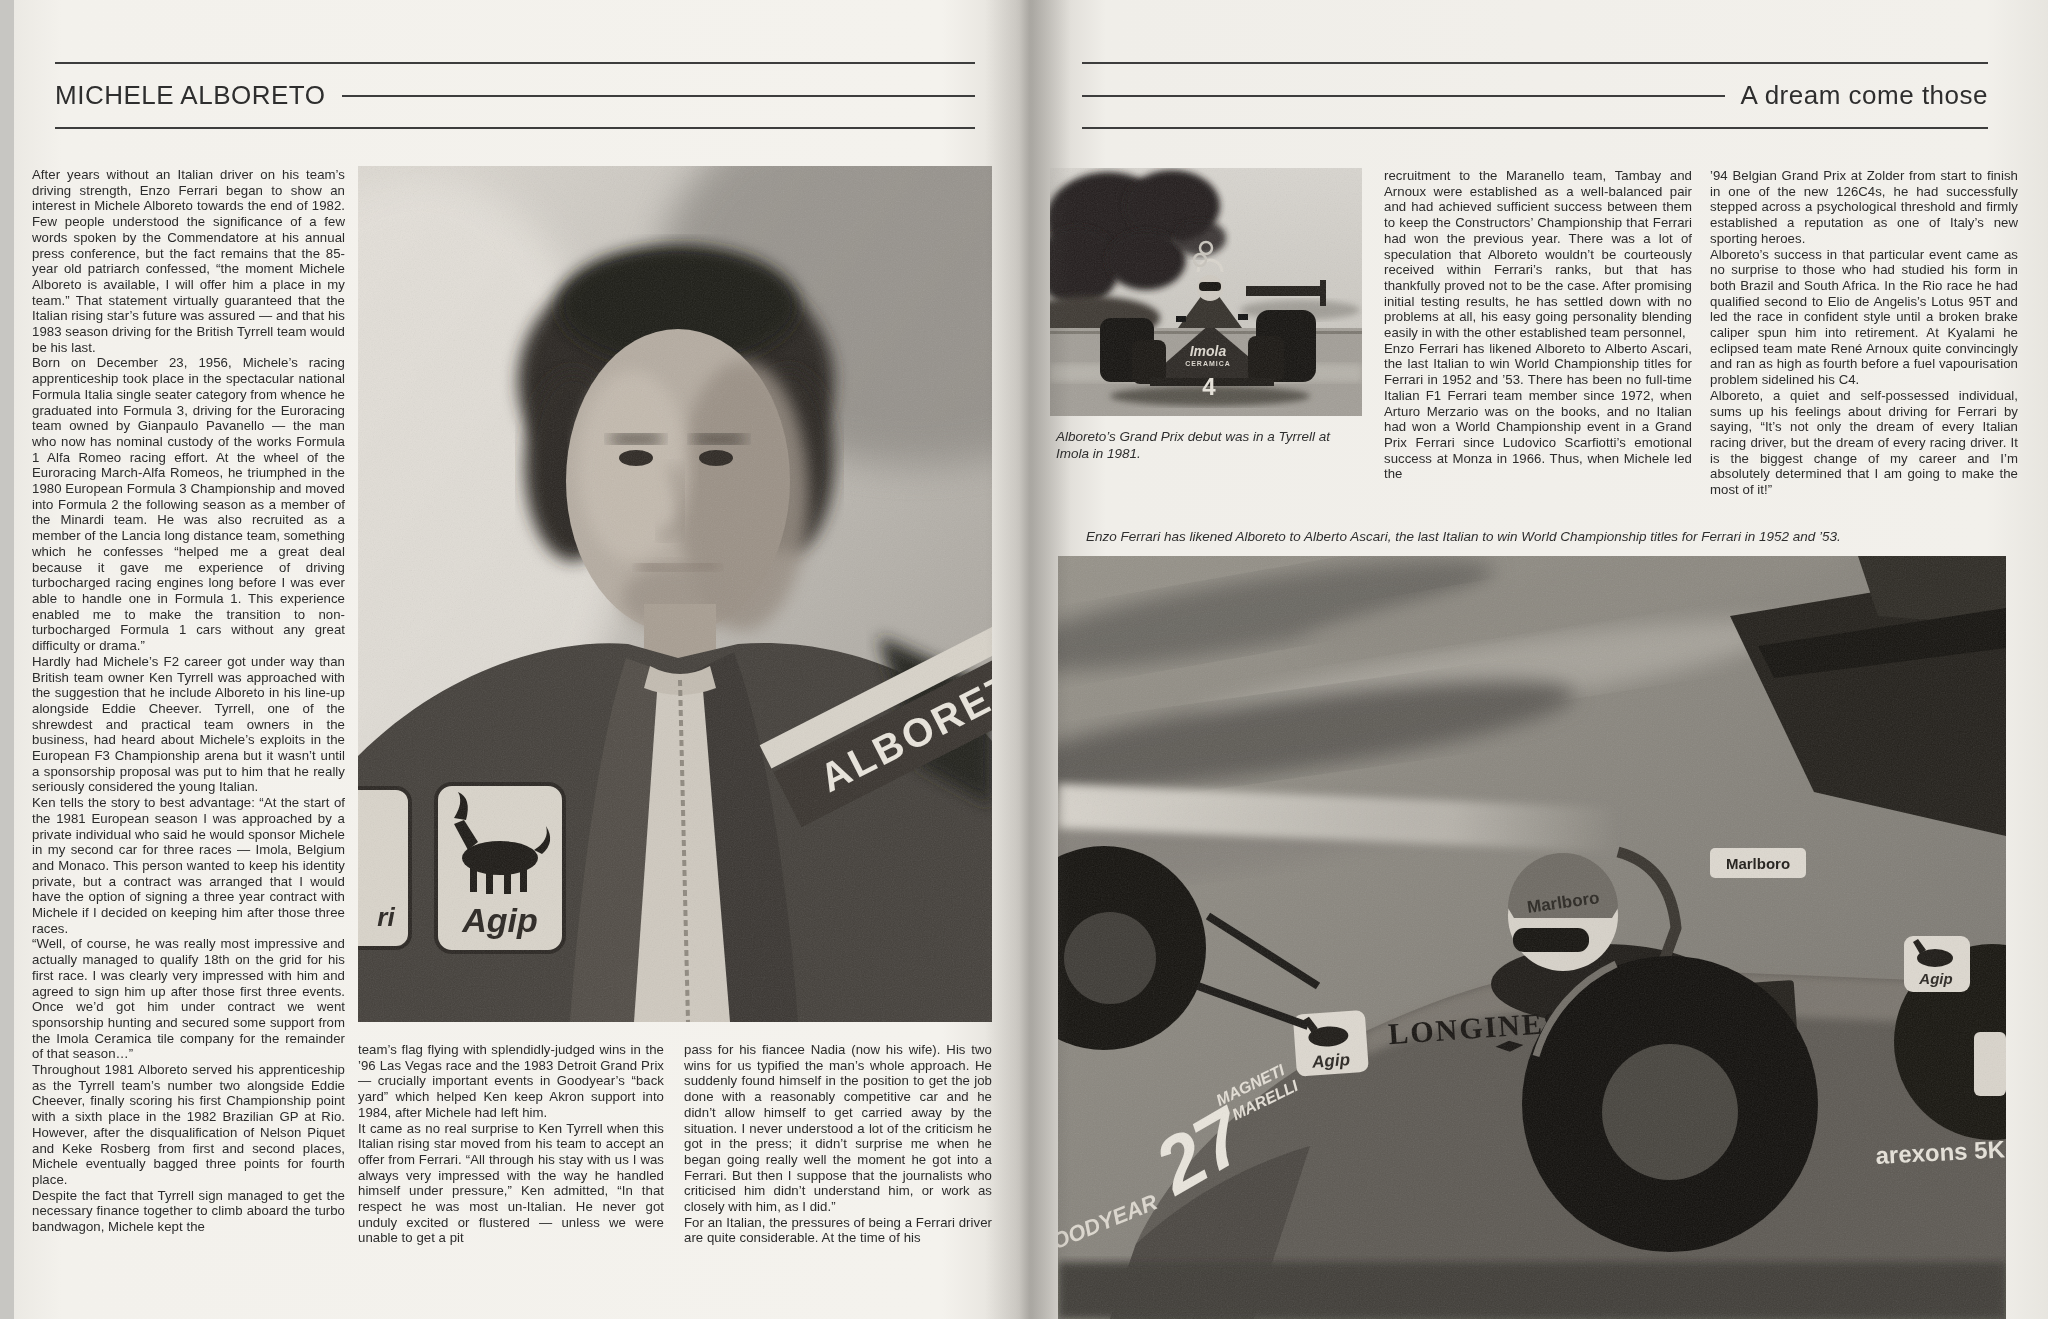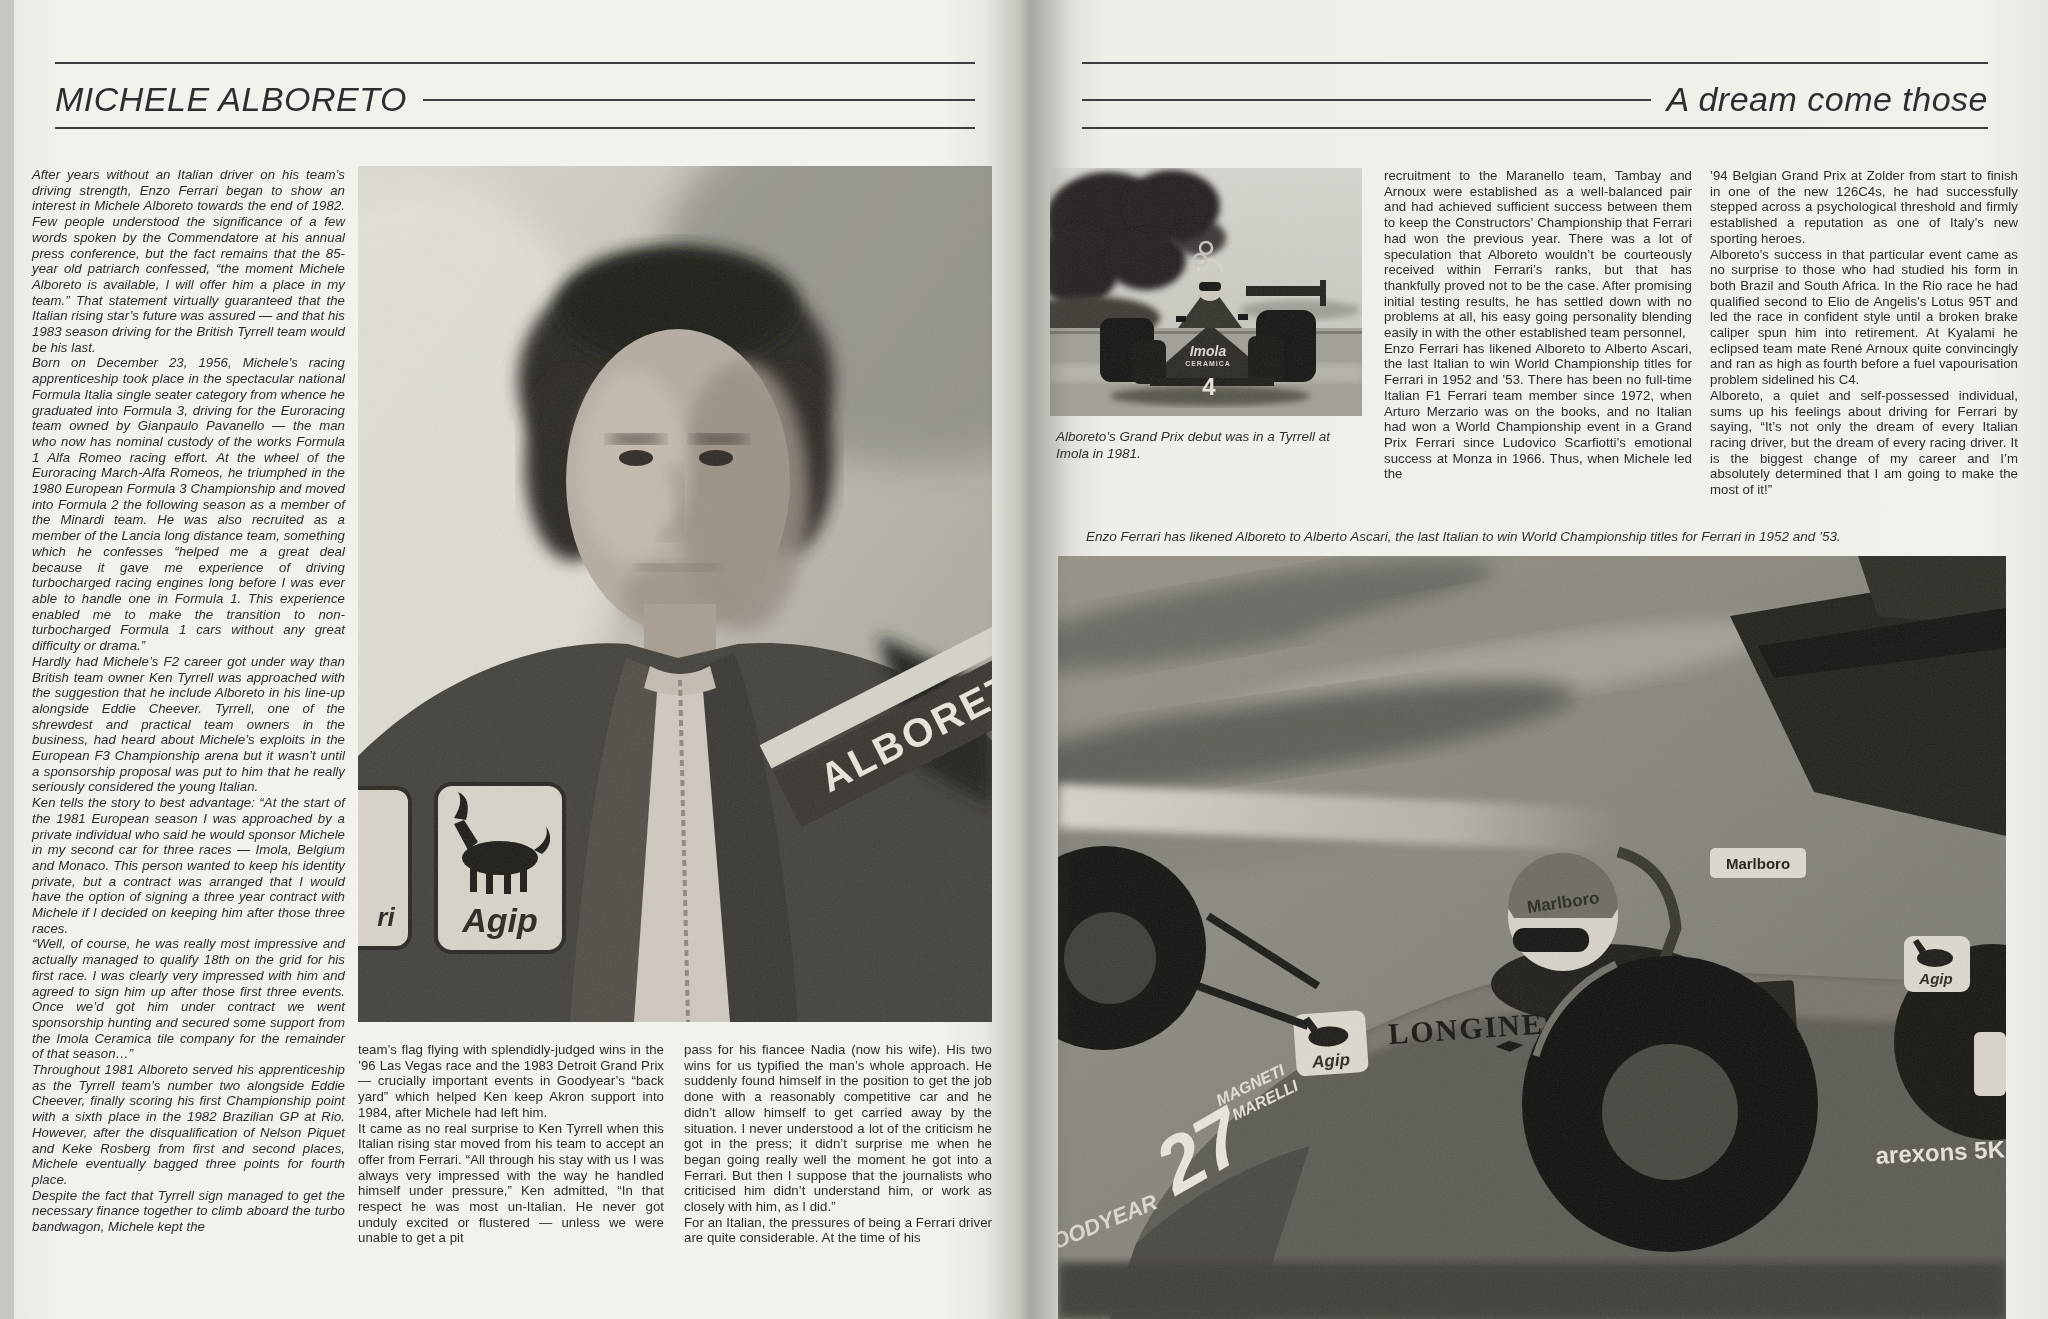--- a/index.html
+++ b/index.html
@@ -7,41 +7,41 @@
     position:relative;width:2048px;height:1319px;overflow:hidden;
     background:linear-gradient(90deg,#e9e7e1 0%,#f3f1ec 3%,#f4f2ed 46%,#e2dfd9 49.6%,#d3d0ca 50.4%,#f0eee9 54%,#f2f0eb 97%,#e7e5df 100%);
     font-family:"Liberation Sans",sans-serif;color:#2b2b2b;
   }
   .edge-left{position:absolute;left:0;top:0;width:14px;height:1319px;background:#c7c6c2;}
   .gutter{position:absolute;left:985px;top:0;width:86px;height:1319px;
     background:linear-gradient(90deg,rgba(90,87,82,0) 0%,rgba(90,87,82,.18) 40%,rgba(70,68,64,.30) 52%,rgba(90,87,82,0) 100%);}
   .rule{position:absolute;height:2px;background:#3d3d3d;}
   .title-row{position:absolute;display:flex;align-items:center;gap:16px;}
   .title-row .fill-line{flex:1;height:2px;background:#3d3d3d;}
-  .page-title{font-size:34px;letter-spacing:.5px;color:#2e2e2e;white-space:nowrap;font-style:italic;}
+  .page-title{font-size:26px;letter-spacing:.5px;color:#2e2e2e;white-space:nowrap;}
   .col{position:absolute;text-align:justify;font-size:13.2px;line-height:15.7px;letter-spacing:.05px;}
   .col p{margin:0;}
   .caption{position:absolute;font-style:italic;font-size:13.5px;line-height:17px;color:#2e2e2e;}
   .photo{position:absolute;overflow:hidden;background:#9a978f;}
   .photo svg{display:block;}
 </style>
 </head>
 <body>
 
 <div class="spread">
   <div class="edge-left"></div>
 
   <div class="rule" style="left:55px;top:62px;width:920px;"></div>
   <div class="title-row" style="left:55px;top:80px;width:920px;">
     <span class="page-title">MICHELE ALBORETO</span>
     <span class="fill-line"></span>
   </div>
   <div class="rule" style="left:55px;top:127px;width:920px;"></div>
 
-  <div class="col" style="left:32px;top:167px;width:313px;font-style:italic;">
+  <div class="col" style="left:32px;top:167px;width:313px;">
     <p>After years without an Italian driver on his team’s driving strength, Enzo Ferrari began to show an interest in Michele Alboreto towards the end of 1982. Few people understood the significance of a few words spoken by the Commendatore at his annual press conference, but the fact remains that the 85-year old patriarch confessed, “the moment Michele Alboreto is available, I will offer him a place in my team.” That statement virtually guaranteed that the Italian rising star’s future was assured — and that his 1983 season driving for the British Tyrrell team would be his last.</p>
     <p>Born on December 23, 1956, Michele’s racing apprenticeship took place in the spectacular national Formula Italia single seater category from whence he graduated into Formula 3, driving for the Euroracing team owned by Gianpaulo Pavanello — the man who now has nominal custody of the works Formula 1 Alfa Romeo racing effort. At the wheel of the Euroracing March-Alfa Romeos, he triumphed in the 1980 European Formula 3 Championship and moved into Formula 2 the following season as a member of the Minardi team. He was also recruited as a member of the Lancia long distance team, something which he confesses “helped me a great deal because it gave me experience of driving turbocharged racing engines long before I was ever able to handle one in Formula 1. This experience enabled me to make the transition to non-turbocharged Formula 1 cars without any great difficulty or drama.”</p>
     <p>Hardly had Michele’s F2 career got under way than British team owner Ken Tyrrell was approached with the suggestion that he include Alboreto in his line-up alongside Eddie Cheever. Tyrrell, one of the shrewdest and practical team owners in the business, had heard about Michele’s exploits in the European F3 Championship arena but it wasn’t until a sponsorship proposal was put to him that he really seriously considered the young Italian.</p>
     <p>Ken tells the story to best advantage: “At the start of the 1981 European season I was approached by a private individual who said he would sponsor Michele in my second car for three races — Imola, Belgium and Monaco. This person wanted to keep his identity private, but a contract was arranged that I would have the option of signing a three year contract with Michele if I decided on keeping him after those three races.</p>
     <p>“Well, of course, he was really most impressive and actually managed to qualify 18th on the grid for his first race. I was clearly very impressed with him and agreed to sign him up after those first three events. Once we’d got him under contract we went sponsorship hunting and secured some support from the Imola Ceramica tile company for the remainder of that season…”</p>
     <p>Throughout 1981 Alboreto served his apprenticeship as the Tyrrell team’s number two alongside Eddie Cheever, finally scoring his first Championship point with a sixth place in the 1982 Brazilian GP at Rio. However, after the disqualification of Nelson Piquet and Keke Rosberg from first and second places, Michele eventually bagged three points for fourth place.</p>
     <p>Despite the fact that Tyrrell sign managed to get the necessary finance together to climb aboard the turbo bandwagon, Michele kept the</p>
   </div>
 
   <div class="photo" style="left:358px;top:166px;width:634px;height:856px;">

